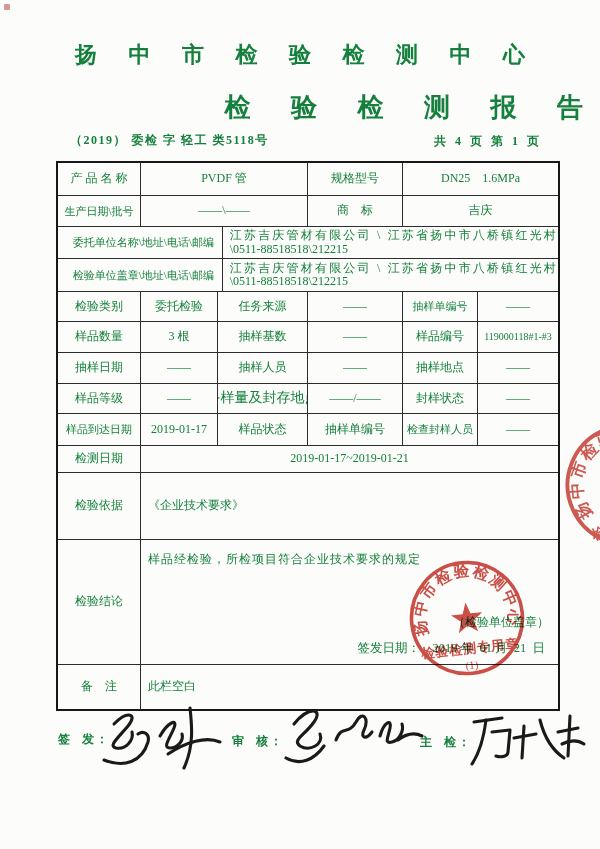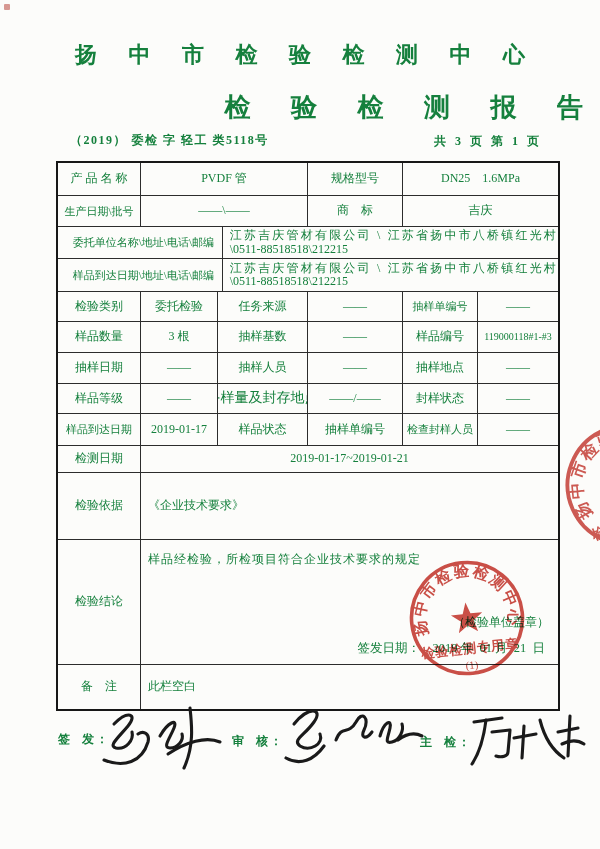--- a/index.html
+++ b/index.html
@@ -46,21 +46,21 @@
 </head>
 <body>
 
 <div class="page">
 
   <div class="speck"></div>
 
   <div class="org-title">扬 中 市 检 验 检 测 中 心</div>
   <div class="report-title">检 验 检 测 报 告</div>
   <div class="doc-no">（2019） 委检 字 轻工 类5118号</div>
-  <div class="page-info">共 3 页 第 1 页</div>
+  <div class="page-info">共 4 页 第 1 页</div>
 
   <div class="tbl">
 
     <div class="row" style="height:32px">
       <div class="cell cw83">产 品 名 称</div>
       <div class="cell cw167">PVDF 管</div>
       <div class="cell cw95">规格型号</div>
       <div class="cell cw155">DN25    1.6MPa</div>
     </div>
 
@@ -73,21 +73,21 @@
 
     <div class="row" style="height:31px">
       <div class="cell cw160 fs11">委托单位名称\地址\电话\邮编</div>
       <div class="cell cw340 two-line">
         <span class="ls2">江苏吉庆管材有限公司 \ 江苏省扬中市八桥镇红光村</span>
         <span>\0511-88518518\212215</span>
       </div>
     </div>
 
     <div class="row" style="height:32px">
-      <div class="cell cw160 fs11">样品到达日期\地址\电话\邮编</div>
+      <div class="cell cw160 fs11">检验单位盖章\地址\电话\邮编</div>
       <div class="cell cw340 two-line">
         <span class="ls2">江苏吉庆管材有限公司 \ 江苏省扬中市八桥镇红光村</span>
         <span>\0511-88518518\212215</span>
       </div>
     </div>
 
     <div class="row" style="height:29px">
       <div class="cell cw83">检验类别</div>
       <div class="cell cw77">委托检验</div>
       <div class="cell cw90">任务来源</div>

